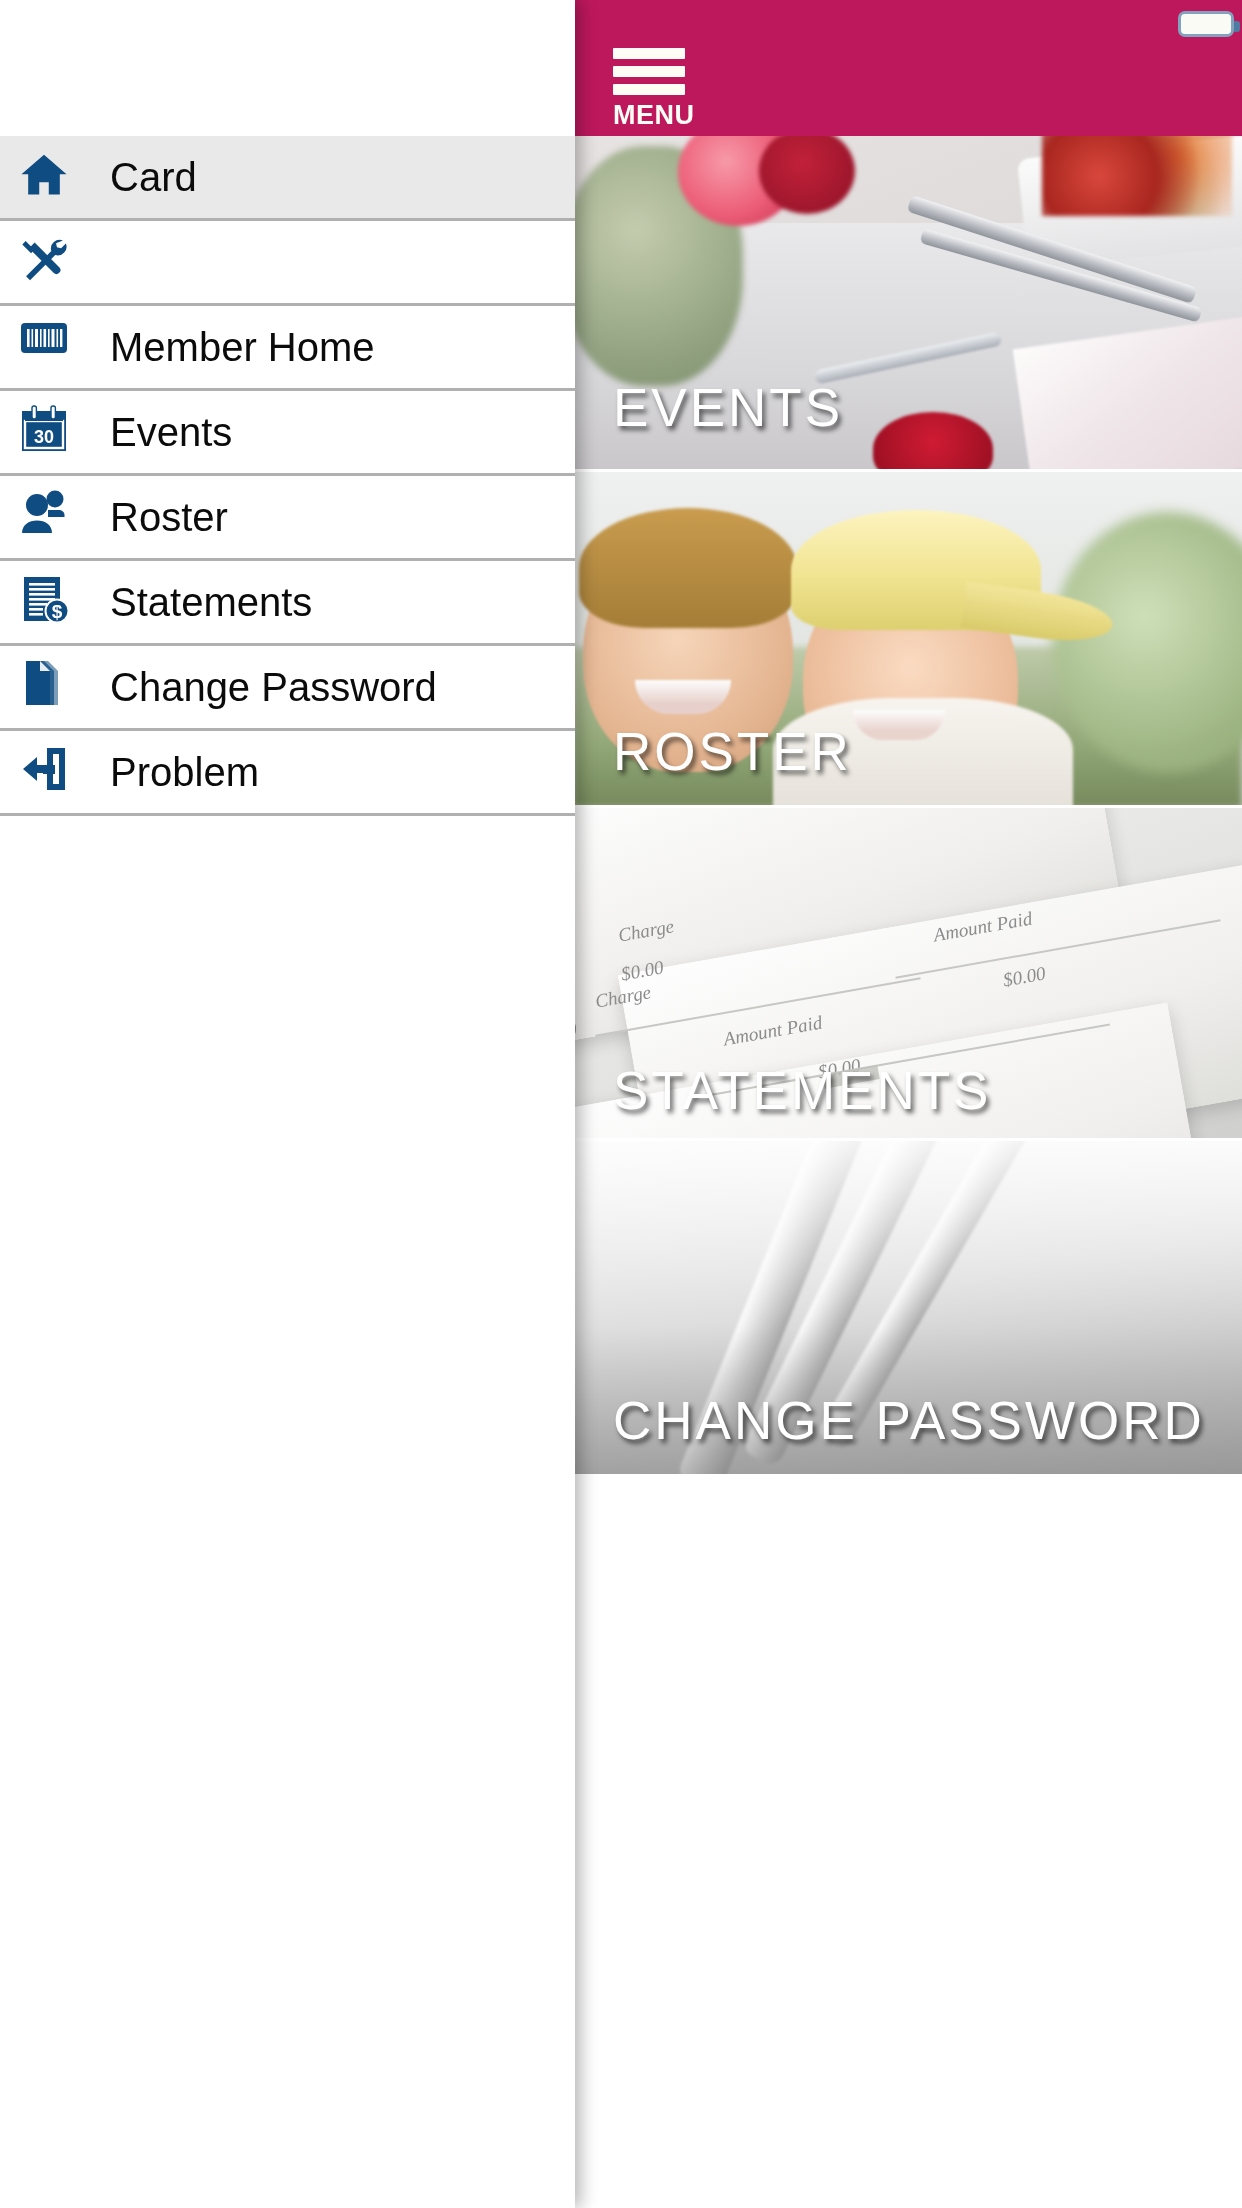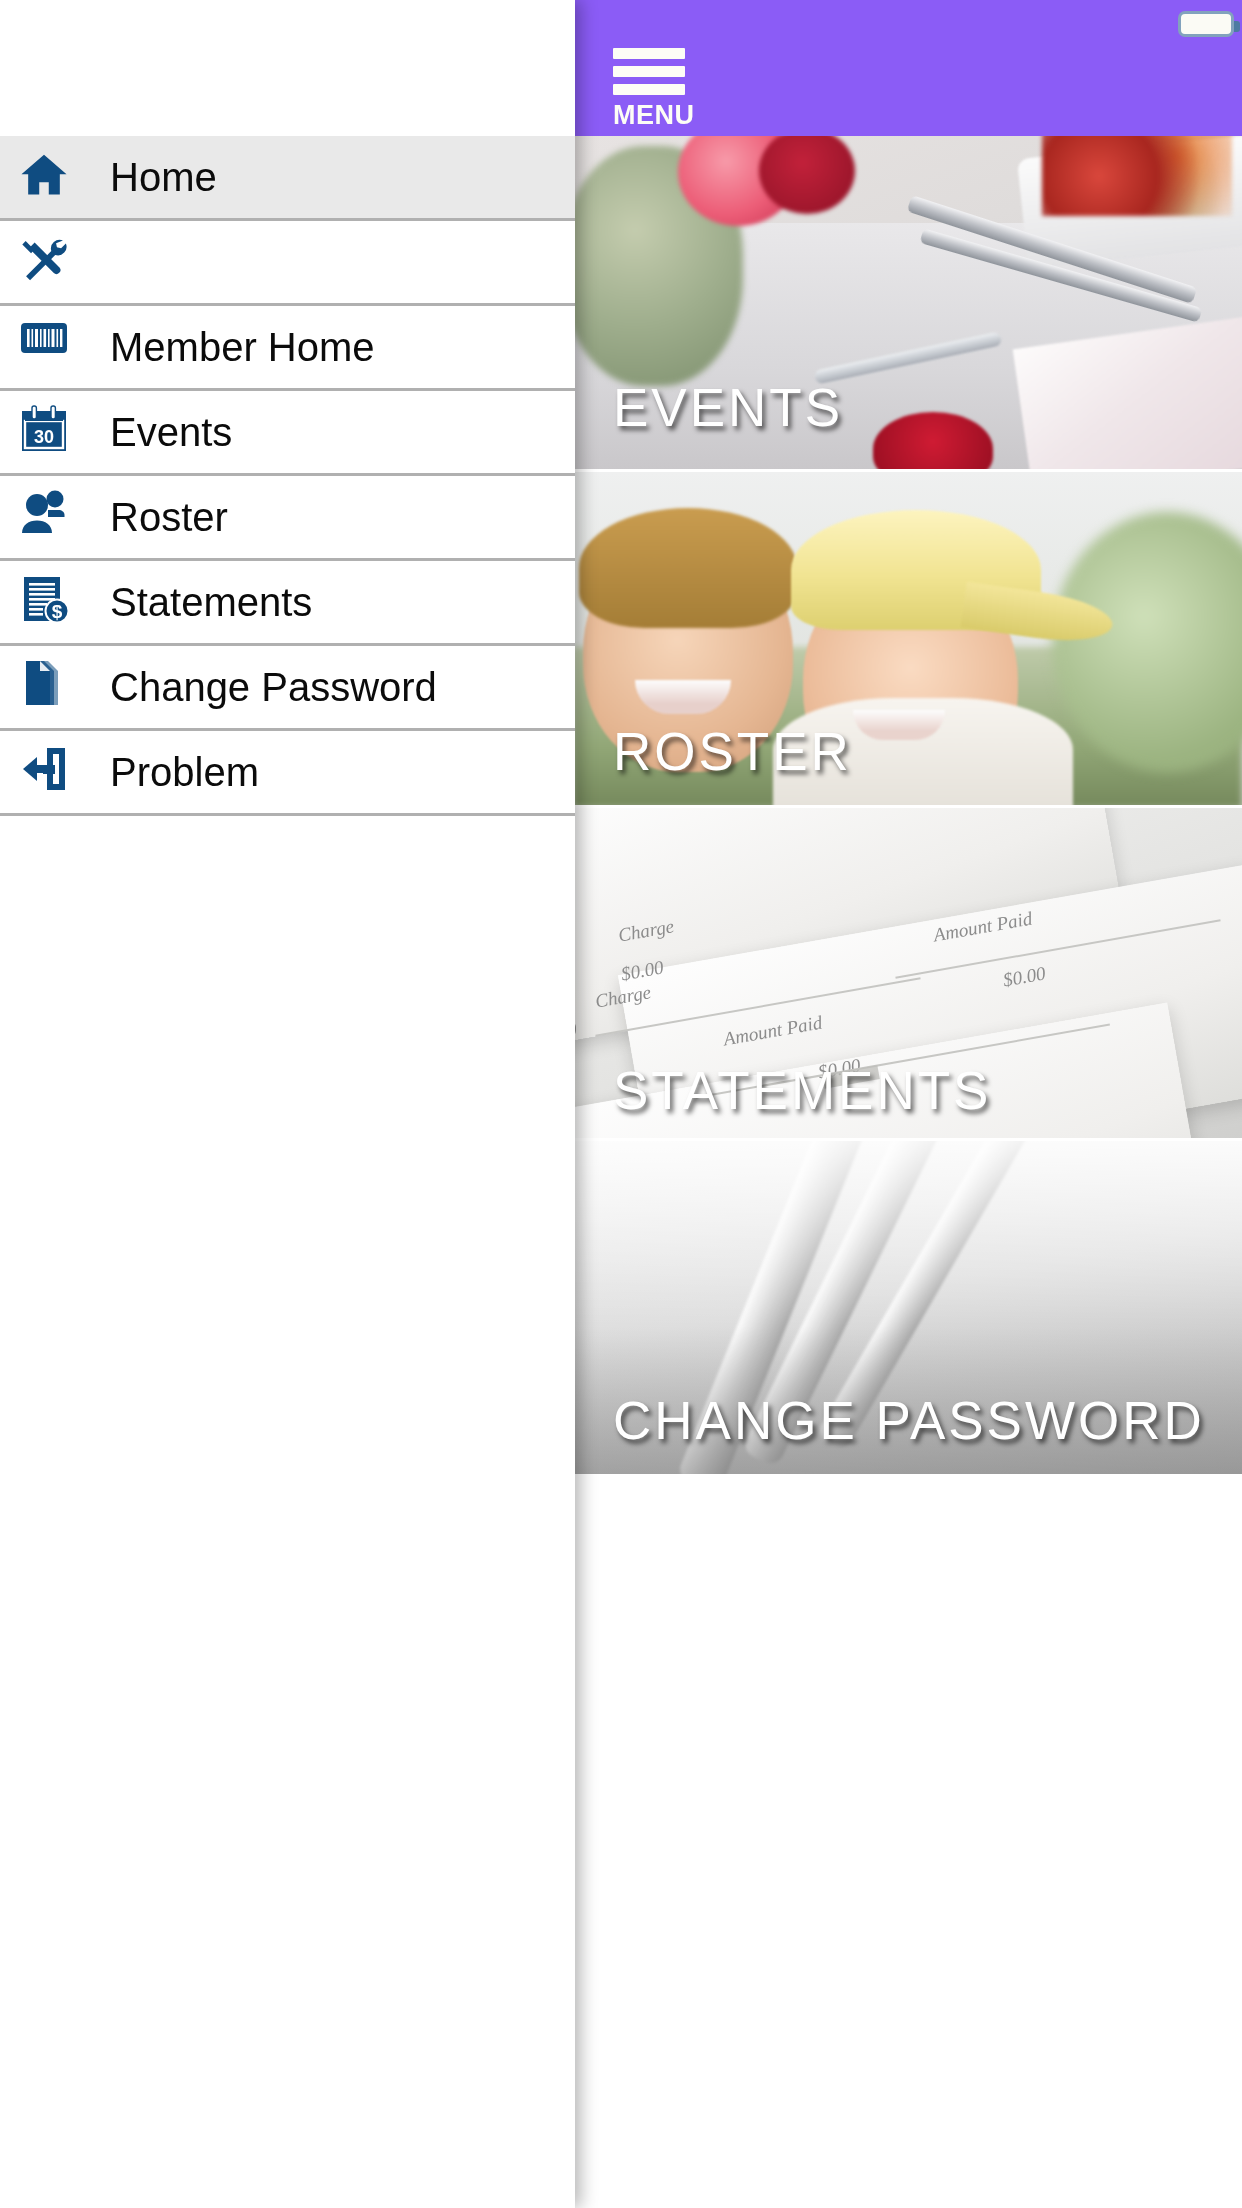--- a/index.html
+++ b/index.html
@@ -24,21 +24,21 @@
     top: 0;
     width: 669px;
     height: 2208px;
     background: #ffffff;
     overflow: hidden;
   }
   #app-header {
     position: relative;
     width: 100%;
     height: 136px;
-    background: #8b5cf6;
+    background: #be185d;
     overflow: hidden;
   }
   #status-bar {
     position: absolute;
     top: 0; left: 0; right: 0;
     height: 46px;
   }
   #battery-icon {
     position: absolute;
     right: 8px;
@@ -439,21 +439,21 @@
 
   <div id="drawer">
     <div id="drawer-top-gap"></div>
 
     <div class="nav-item active">
       <span class="nav-icon">
         <svg width="52" height="52" viewBox="0 0 24 24" fill="#0f4c81">
           <path d="M12 2.6 1.6 11.6h3.1V21h5.1v-5.6h4.4V21h5.1v-9.4h3.1z"></path>
         </svg>
       </span>
-      <span class="nav-label">Home</span>
+      <span class="nav-label">Card</span>
     </div>
 
 
     <div class="nav-item">
       <span class="nav-icon">
         <svg width="50" height="50" viewBox="0 0 24 24" fill="#0f4c81">
           <path d="M3.2 3.4 1.6 5l4.2 4.2 1.5-1.6z"></path>
           <path d="M4.8 6.8 16.6 18.6a1.9 1.9 0 1 0 2.7-2.7L7.5 4.1z"></path>
           <path d="M21.1 3.1a4.2 4.2 0 0 0-5.6 5.1L3.4 20.3l1.9 1.9L17.4 10.1a4.2 4.2 0 0 0 5.1-5.6l-2.3 2.3-2-.4-.4-2z"></path>
         </svg>

